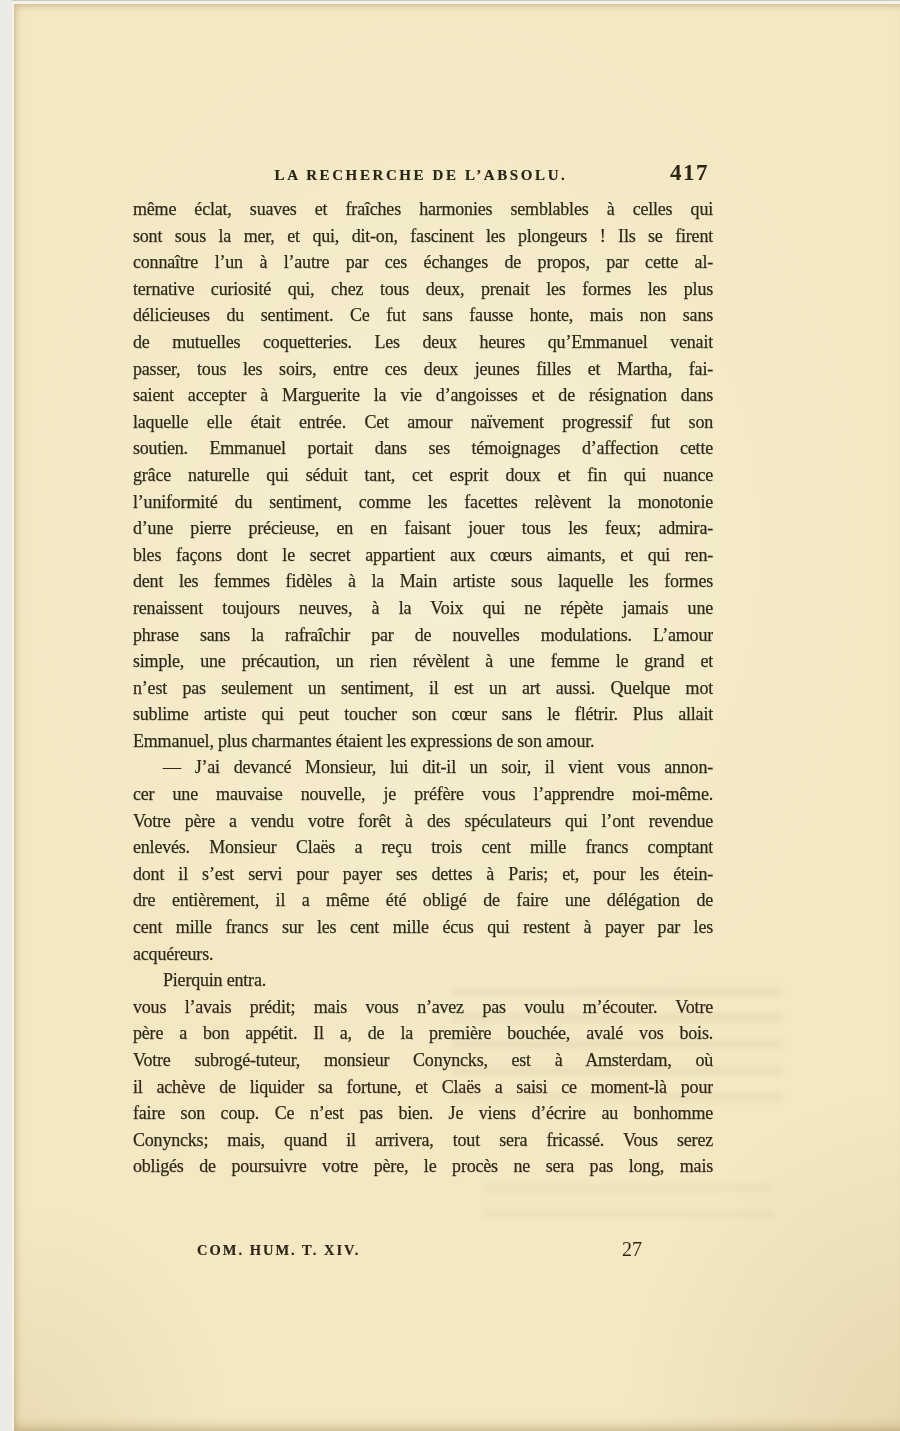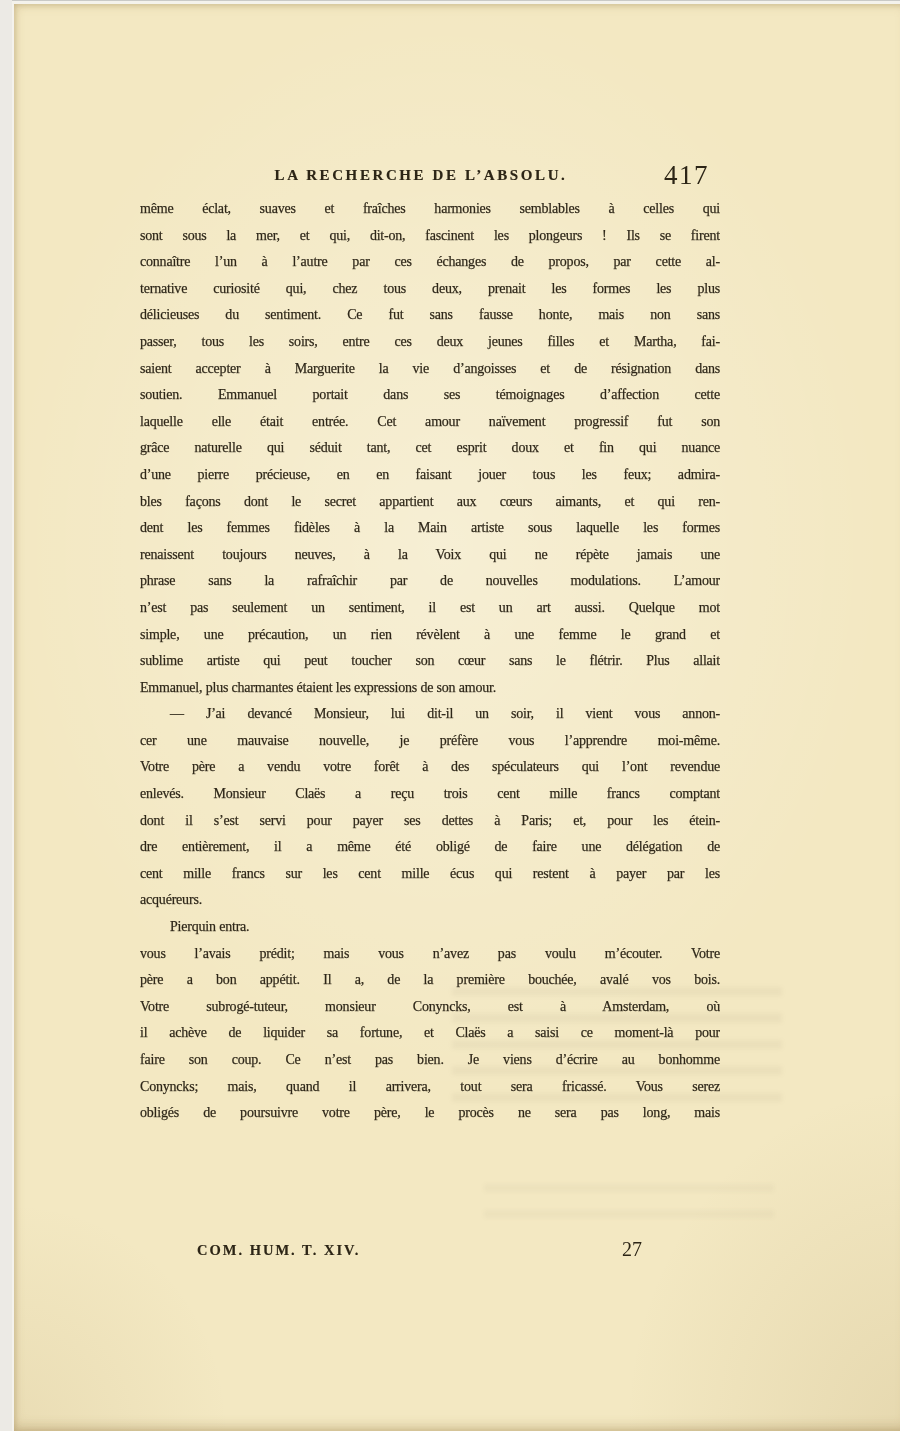--- a/index.html
+++ b/index.html
@@ -59,30 +59,30 @@
   .rh-title {
     position: absolute; left: 0; right: 0; top: 5px;
     text-align: center;
     font-size: 15px; font-weight: bold;
     letter-spacing: 2.6px;
     color: #2c2516;
     -webkit-text-stroke: 0.2px rgba(44,37,22,0.8);
   }
   .rh-page {
     position: absolute; right: 2px; top: -2px;
-    font-size: 27px; font-weight: 400;
+    font-size: 23px; font-weight: 700;
     letter-spacing: 1.5px;
     color: #2c2516;
   }
 
   
   .body-text {
     position: absolute;
-    left: 126px; width: 580px; top: 192px;
-    font-size: 14px;
+    left: 119px; width: 580px; top: 192px;
+    font-size: 18px;
     line-height: 26.6px;
     letter-spacing: -0.2px;
     color: #2e2719;
     -webkit-text-stroke: 0.25px rgba(46,39,25,0.85);
   }
   .line {
     height: 26.6px;
     overflow: hidden;
     text-align: justify;
     text-align-last: justify;
@@ -122,32 +122,34 @@
       <div class="rh-title">LA RECHERCHE DE L’ABSOLU.</div>
       <div class="rh-page">417</div>
     </div>
 
     <div class="body-text">
         <div class="line">même éclat, suaves et fraîches harmonies semblables à celles qui</div>
         <div class="line">sont sous la mer, et qui, dit-on, fascinent les plongeurs ! Ils se firent</div>
         <div class="line">connaître l’un à l’autre par ces échanges de propos, par cette al-</div>
         <div class="line">ternative curiosité qui, chez tous deux, prenait les formes les plus</div>
         <div class="line">délicieuses du sentiment. Ce fut sans fausse honte, mais non sans</div>
+        <div class="line">de mutuelles coquetteries. Les deux heures qu’Emmanuel venait</div>
         <div class="line">passer, tous les soirs, entre ces deux jeunes filles et Martha, fai-</div>
         <div class="line">saient accepter à Marguerite la vie d’angoisses et de résignation dans</div>
+        <div class="line">laquelle elle était entrée. Cet amour naïvement progressif fut son</div>
         <div class="line">soutien. Emmanuel portait dans ses témoignages d’affection cette</div>
-        <div class="line">laquelle elle était entrée. Cet amour naïvement progressif fut son</div>
         <div class="line">grâce naturelle qui séduit tant, cet esprit doux et fin qui nuance</div>
+        <div class="line">l’uniformité du sentiment, comme les facettes relèvent la monotonie</div>
         <div class="line">d’une pierre précieuse, en en faisant jouer tous les feux; admira-</div>
         <div class="line">bles façons dont le secret appartient aux cœurs aimants, et qui ren-</div>
         <div class="line">dent les femmes fidèles à la Main artiste sous laquelle les formes</div>
         <div class="line">renaissent toujours neuves, à la Voix qui ne répète jamais une</div>
         <div class="line">phrase sans la rafraîchir par de nouvelles modulations. L’amour</div>
+        <div class="line">simple, une précaution, un rien révèlent à une femme le grand et</div>
         <div class="line">n’est pas seulement un sentiment, il est un art aussi. Quelque mot</div>
-        <div class="line">simple, une précaution, un rien révèlent à une femme le grand et</div>
         <div class="line">sublime artiste qui peut toucher son cœur sans le flétrir. Plus allait</div>
         <div class="line end">Emmanuel, plus charmantes étaient les expressions de son amour.</div>
         <div class="line indent">— J’ai devancé Monsieur, lui dit-il un soir, il vient vous annon-</div>
         <div class="line">cer une mauvaise nouvelle, je préfère vous l’apprendre moi-même.</div>
         <div class="line">Votre père a vendu votre forêt à des spéculateurs qui l’ont revendue</div>
         <div class="line">enlevés. Monsieur Claës a reçu trois cent mille francs comptant</div>
         <div class="line">dont il s’est servi pour payer ses dettes à Paris; et, pour les étein-</div>
         <div class="line">dre entièrement, il a même été obligé de faire une délégation de</div>
         <div class="line">cent mille francs sur les cent mille écus qui restent à payer par les</div>
         <div class="line end">acquéreurs.</div>

